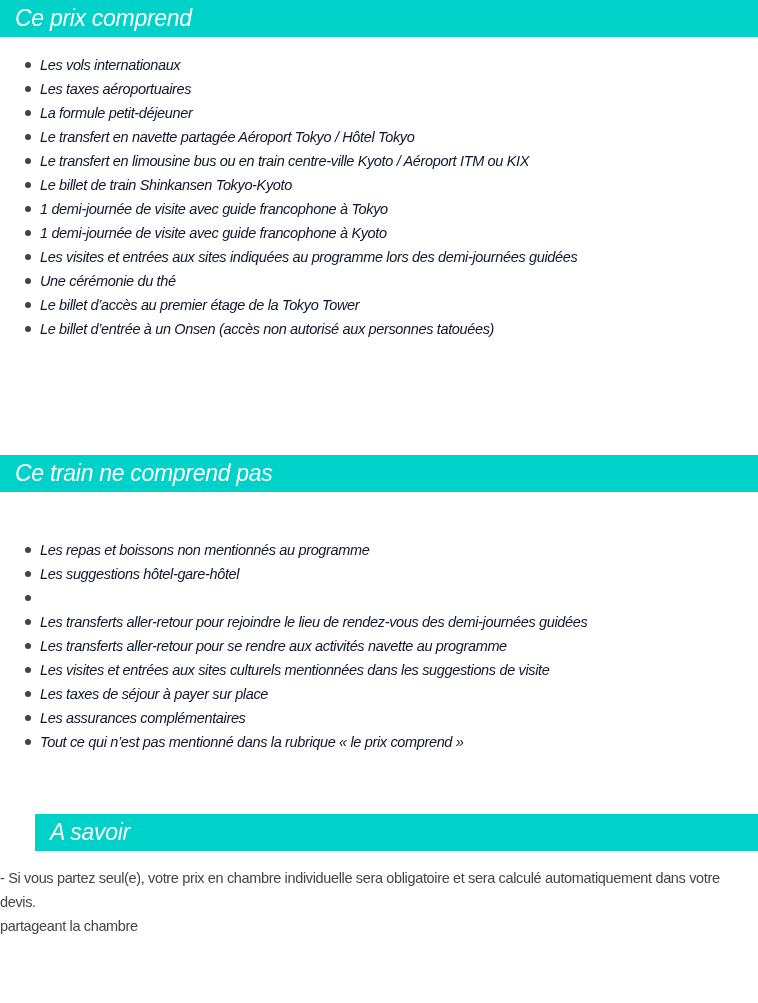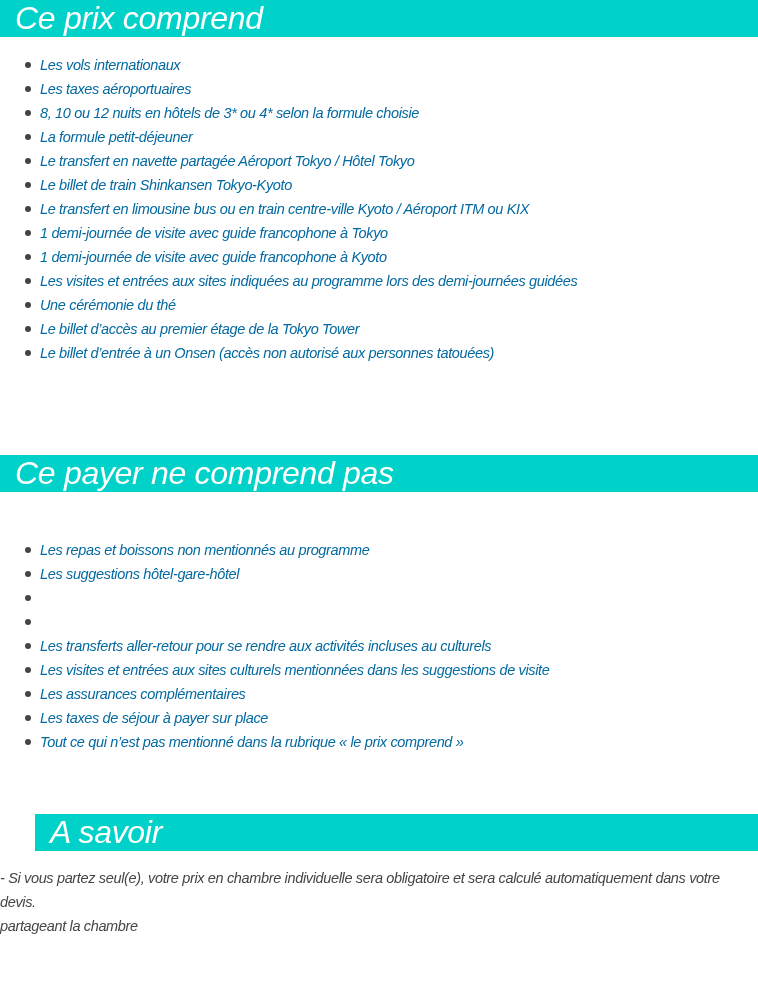--- a/index.html
+++ b/index.html
@@ -6,82 +6,81 @@
     body {
       width: 758px; height: 1003px; overflow: hidden; position: relative;
       font-family: "Liberation Sans", "DejaVu Sans", sans-serif;
       color: #444444;
     }
     .section-header {
       position: absolute; left: 0; width: 758px; height: 37px;
       background: #00d2c9;
       color: #ffffff;
       font-style: italic;
-      font-size: 32px;
+      font-size: 23px;
       line-height: 37px;
       padding-left: 15px;
       box-sizing: border-box;
       letter-spacing: -0.3px;
     }
     ul.items {
       position: absolute; left: 0; margin: 0; padding: 0; list-style: none;
     }
     ul.items li {
       position: relative;
       height: 24px; line-height: 24px;
       padding-left: 40px;
       font-style: italic;
       font-size: 14.5px;
       letter-spacing: -0.35px;
       white-space: nowrap;
-      color: #0369a1;
+      color: #0f172a;
     }
     ul.items li .bullet {
       position: absolute; left: 25px; top: 9px;
       width: 6px; height: 6px; border-radius: 50%;
       background: #444444;
     }
     .notes {
       position: absolute; left: 0; top: 866px; width: 628px;
-      font-style: italic; font-size: 14.5px; line-height: 24px;
+      font-size: 14.5px; line-height: 24px;
       letter-spacing: -0.35px;
       color: #454545;
     }
     .notes p { margin: 0; white-space: nowrap; }
   </style>
 </head>
 <body>
 
 <div class="section-header" style="top:0;">Ce prix comprend</div>
 <ul class="items" id="included-list" style="top:53px;">
     <li><span class="bullet"></span><span>Les vols internationaux</span></li>
     <li><span class="bullet"></span><span>Les taxes aéroportuaires</span></li>
-    <li><span class="bullet"></span><span>8, 10 ou 12 nuits en hôtels de 3* ou 4* selon la formule choisie</span></li>
     <li><span class="bullet"></span><span>La formule petit-déjeuner</span></li>
     <li><span class="bullet"></span><span>Le transfert en navette partagée Aéroport Tokyo / Hôtel Tokyo</span></li>
+    <li><span class="bullet"></span><span>Le transfert en limousine bus ou en train centre-ville Kyoto / Aéroport ITM ou KIX</span></li>
     <li><span class="bullet"></span><span>Le billet de train Shinkansen Tokyo-Kyoto</span></li>
-    <li><span class="bullet"></span><span>Le transfert en limousine bus ou en train centre-ville Kyoto / Aéroport ITM ou KIX</span></li>
     <li><span class="bullet"></span><span>1 demi-journée de visite avec guide francophone à Tokyo</span></li>
     <li><span class="bullet"></span><span>1 demi-journée de visite avec guide francophone à Kyoto</span></li>
     <li><span class="bullet"></span><span>Les visites et entrées aux sites indiquées au programme lors des demi-journées guidées</span></li>
     <li><span class="bullet"></span><span>Une cérémonie du thé</span></li>
     <li><span class="bullet"></span><span>Le billet d’accès au premier étage de la Tokyo Tower</span></li>
     <li><span class="bullet"></span><span>Le billet d’entrée à un Onsen (accès non autorisé aux personnes tatouées)</span></li>
   </ul>
 
-<div class="section-header" style="top:455px;">Ce payer ne comprend pas</div>
+<div class="section-header" style="top:455px;">Ce train ne comprend pas</div>
 <ul class="items" id="excluded-list" style="top:538px;">
     <li><span class="bullet"></span><span>Les repas et boissons non mentionnés au programme</span></li>
     <li><span class="bullet"></span><span>Les suggestions hôtel-gare-hôtel</span></li>
     <li><span class="bullet"></span></li>
-    <li><span class="bullet"></span></li>
-    <li><span class="bullet"></span><span>Les transferts aller-retour pour se rendre aux activités incluses au culturels</span></li>
+    <li><span class="bullet"></span><span>Les transferts aller-retour pour rejoindre le lieu de rendez-vous des demi-journées guidées</span></li>
+    <li><span class="bullet"></span><span>Les transferts aller-retour pour se rendre aux activités navette au programme</span></li>
     <li><span class="bullet"></span><span>Les visites et entrées aux sites culturels mentionnées dans les suggestions de visite</span></li>
+    <li><span class="bullet"></span><span>Les taxes de séjour à payer sur place</span></li>
     <li><span class="bullet"></span><span>Les assurances complémentaires</span></li>
-    <li><span class="bullet"></span><span>Les taxes de séjour à payer sur place</span></li>
     <li><span class="bullet"></span><span>Tout ce qui n’est pas mentionné dans la rubrique « le prix comprend »</span></li>
   </ul>
 
 <div class="section-header" style="top:814px;margin-left:35px;">A savoir</div>
 <div class="notes" id="notes-block">
     <p>- Si vous partez seul(e), votre prix en chambre individuelle sera obligatoire et sera calculé automatiquement dans votre</p>
     <p>devis.</p>
     <p>partageant la chambre</p>
   </div>
 

